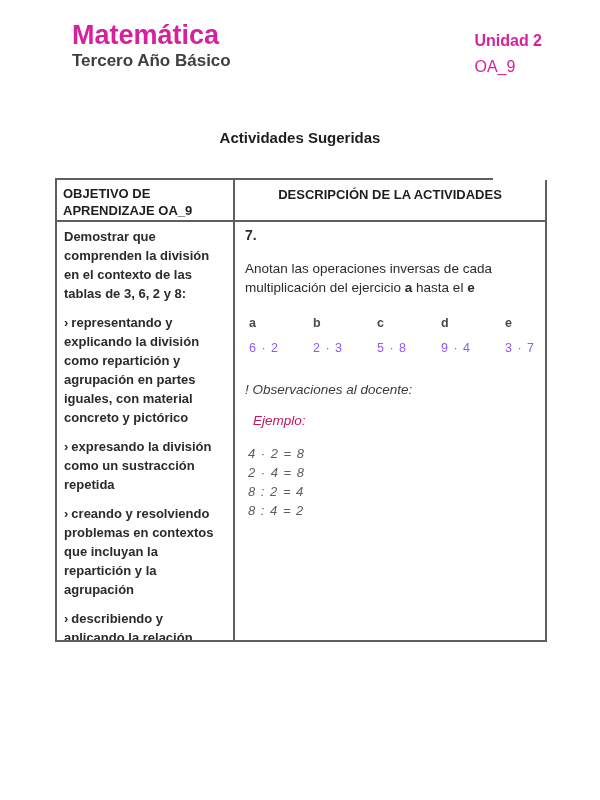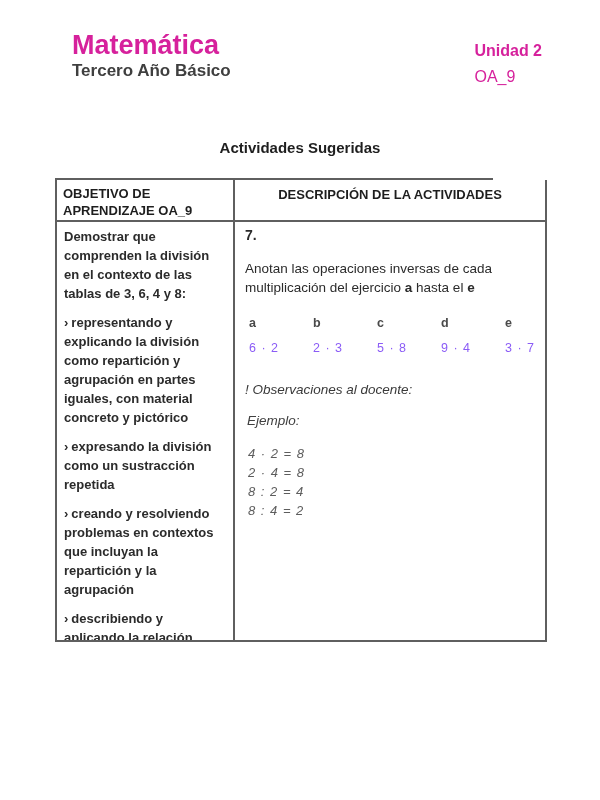--- a/index.html
+++ b/index.html
@@ -9,21 +9,21 @@
     font-family:"Liberation Sans",sans-serif;
     color:#2e2e2e;
     position:relative;
     overflow:hidden;
   }
   
   .header{
     display:flex;
     justify-content:space-between;
     align-items:flex-start;
-    padding:30px 58px 0 72px;
+    padding:20px 58px 0 72px;
     gap:28px;
   }
   .subject{
     font-size:27px;
     font-weight:bold;
     color:#d6219c;
     line-height:1.15;
     margin:0;
   }
   .grade{
@@ -126,23 +126,23 @@
     font-size:12.5px;
     color:#8b5cf6;
     letter-spacing:1px;
   }
   .note{
     margin:22px 0 0 0;
     font-style:italic;
     color:#3a3a3a;
   }
   .example-label{
-    margin:12px 0 0 2px;
+    margin:12px 0 0 8px;
     font-style:italic;
-    color:#404040;
+    color:#be185d;
   }
   .example-lines{
     margin:14px 0 0 3px;
     font-style:italic;
     color:#5d5d5d;
     font-size:13px;
     line-height:19px;
   }
   .example-lines div{letter-spacing:1px;}
 </style>
@@ -162,21 +162,21 @@
 
 <div class="doc-title">Actividades Sugeridas</div>
 
 <div class="tbl">
 
   <div class="cell hdr-cell hdr-left">OBJETIVO DE APRENDIZAJE OA_9</div>
 
   <div class="cell hdr-cell hdr-right">DESCRIPCIÓN DE LA ACTIVIDADES</div>
 
   <div class="cell obj-cell">
-    <p>Demostrar que comprenden la división en el contexto de las tablas de 3, 6, 4 y 8:</p>
+    <p>Demostrar que comprenden la división en el contexto de las tablas de 3, 6, 2 y 8:</p>
     <div class="bullet-line"><span class="bullet-mark">›</span><span>representando y explicando la división como repartición y agrupación en partes iguales, con material concreto y pictórico</span></div>
     <div class="bullet-line"><span class="bullet-mark">›</span><span>expresando la división como un sustracción repetida</span></div>
     <div class="bullet-line"><span class="bullet-mark">›</span><span>creando y resolviendo problemas en contextos que incluyan la repartición y la agrupación</span></div>
     <div class="bullet-line"><span class="bullet-mark">›</span><span>describiendo y aplicando la relación inversa entre la división y la multiplicación</span></div>
 
   </div>
 
   <div class="cell act-cell">
     <p class="act-number">7.</p>
     <p class="act-desc"><span>Anotan las operaciones inversas de cada multiplicación del ejercicio </span><b>a</b><span> hasta el </span><b>e</b></p>

